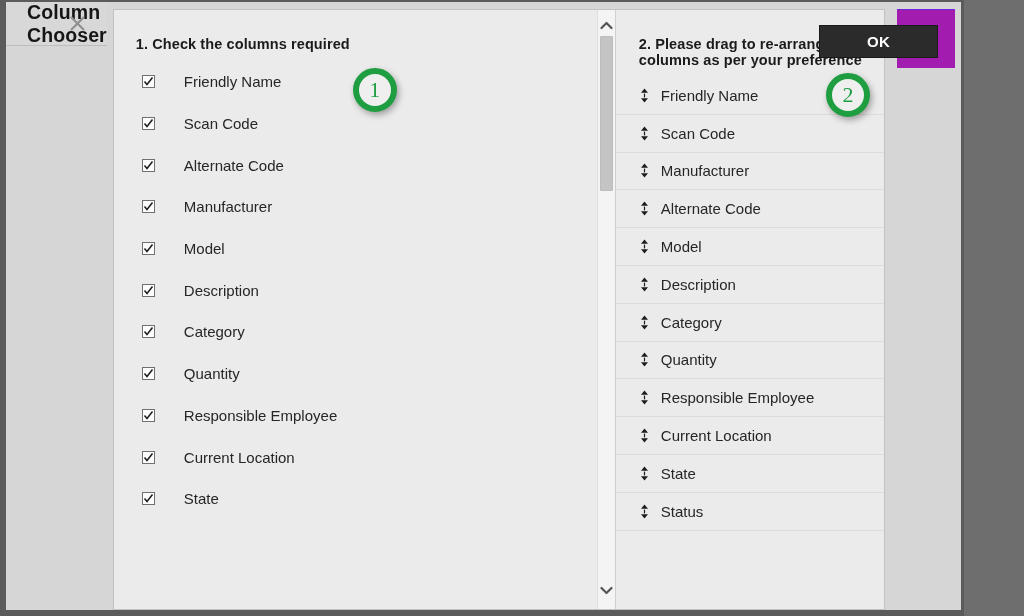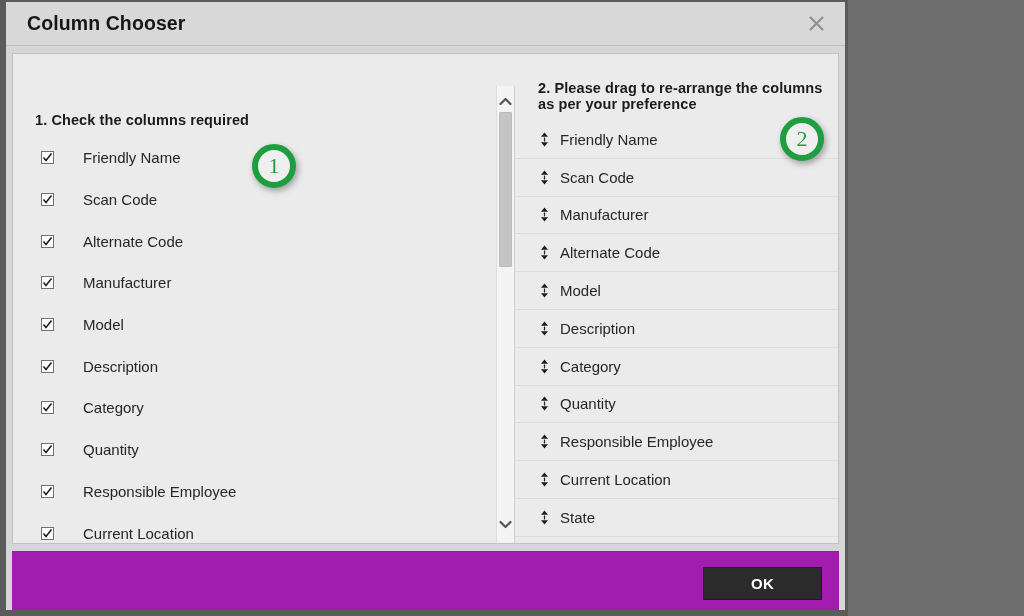--- a/index.html
+++ b/index.html
@@ -12,31 +12,31 @@
     height: 616px;
     overflow: hidden;
     font-family: "Liberation Sans", sans-serif;
     -webkit-font-smoothing: antialiased;
   }
 
   
   .dialog {
     position: absolute;
     left: 0; top: 0;
-    width: 848px;
+    width: 964px;
     height: 616px;
     box-sizing: border-box;
     background: #d6d6d6;
     border: 1px solid #5b5b5b;
     border-left-width: 6px;
     border-bottom-width: 6px;
     border-right-width: 3px;
     border-top-width: 2px;
     display: flex;
-    flex-direction: column;
+    flex-direction: row;
   }
 
   
   .titlebar {
     position: relative;
     height: 43px;
     flex: 0 0 43px;
     background: #d8d8d8;
     border-bottom: 1px solid #bdbdbd;
     display: flex;
@@ -75,21 +75,20 @@
   }
 
   
   .left-pane {
     position: relative;
     width: 501px;
     flex: 0 0 501px;
     background: #ebebeb;
     border-right: 1px solid #cfcfcf;
     overflow: hidden;
-    margin-top: 32px;
   }
   .pane-heading {
     position: relative;
     font-size: 14.5px;
     font-weight: bold;
     color: #1b1b1b;
     letter-spacing: 0.1px;
   }
   .left-heading {
     margin: 26px 0 0 22px;
@@ -484,21 +483,21 @@
           </span>
           <span class="drag-label">State</span>
         </li>
         <li class="drag-row">
           <span class="drag-handle">
             <svg width="9" height="15" viewBox="0 0 9 15">
                 <path d="M4.5 0.5 L8 4.8 L1 4.8 Z M4.5 14.5 L8 10.2 L1 10.2 Z" fill="#1d1d1d"></path>
                 <path d="M4.5 5.6 L4.5 9.4" stroke="#1d1d1d" stroke-width="1.2"></path>
               </svg>
           </span>
-          <span class="drag-label">Check</span>
+          <span class="drag-label">Status</span>
         </li>
       </ul>
 
       <div class="badge badge-2">
         <span>2</span>
       </div>
     </div>
 
   </div>
 

